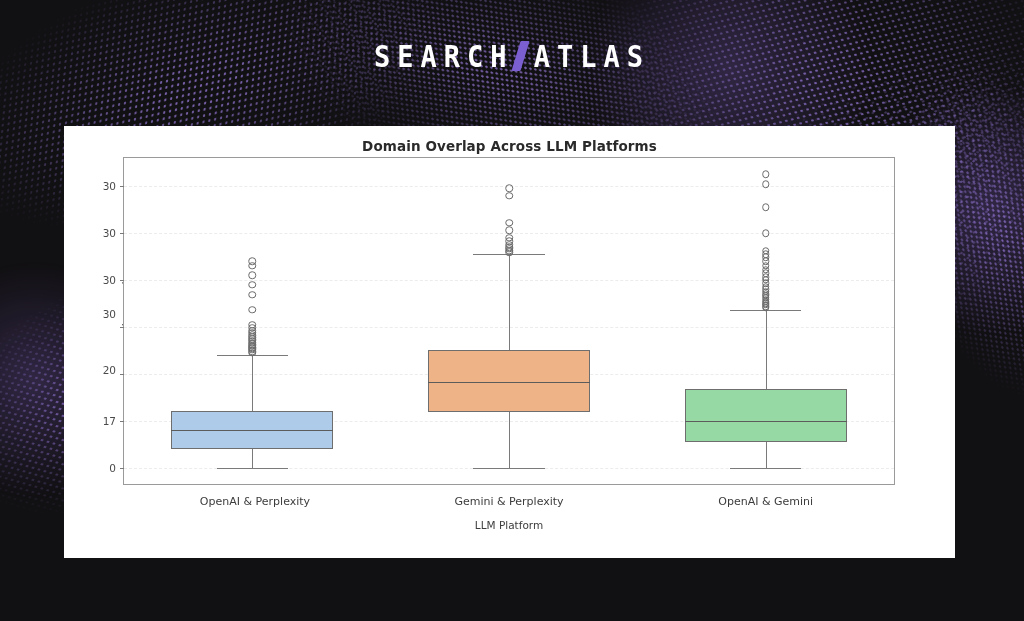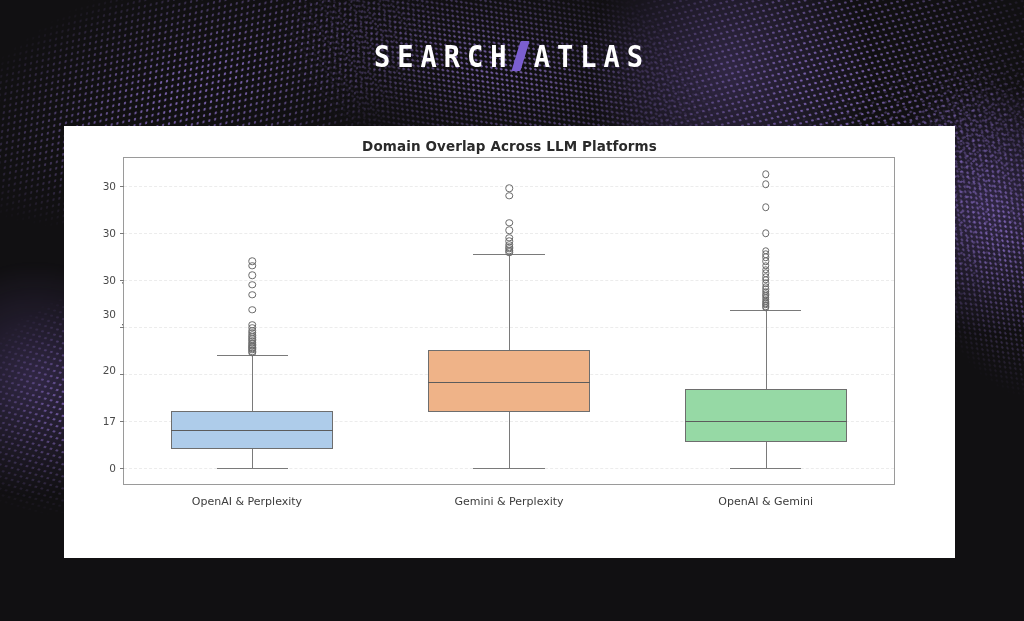--- a/index.html
+++ b/index.html
@@ -275,18 +275,19 @@
       <div class="ytick-mark" style="top: 215.77px;"></div>
       <div class="ytick-label" style="top: 212px;">20</div>
       <div class="ytick-mark" style="top: 168.863px;"></div>
       <div class="ytick-label" style="top: 156px;">30</div>
       <div class="ytick-mark" style="top: 121.957px;"></div>
       <div class="ytick-label" style="top: 121.957px;">30</div>
       <div class="ytick-mark" style="top: 75.0504px;"></div>
       <div class="ytick-label" style="top: 75.0504px;">30</div>
       <div class="ytick-mark" style="top: 28.1439px;"></div>
       <div class="ytick-label" style="top: 28.1439px;">30</div>
-      <div class="xtick-label" style="left: 123px;">OpenAI &amp; Perplexity</div>
+      <div class="xtick-label" style="left: 131px;">OpenAI &amp; Perplexity</div>
       <div class="xtick-label" style="left: 385px;">Gemini &amp; Perplexity</div>
       <div class="xtick-label" style="left: 641.667px;">OpenAI &amp; Gemini</div>
     </div>
 
+  <div id="xlabel">LLM Platform</div>
 </div>
 
 </body></html>

